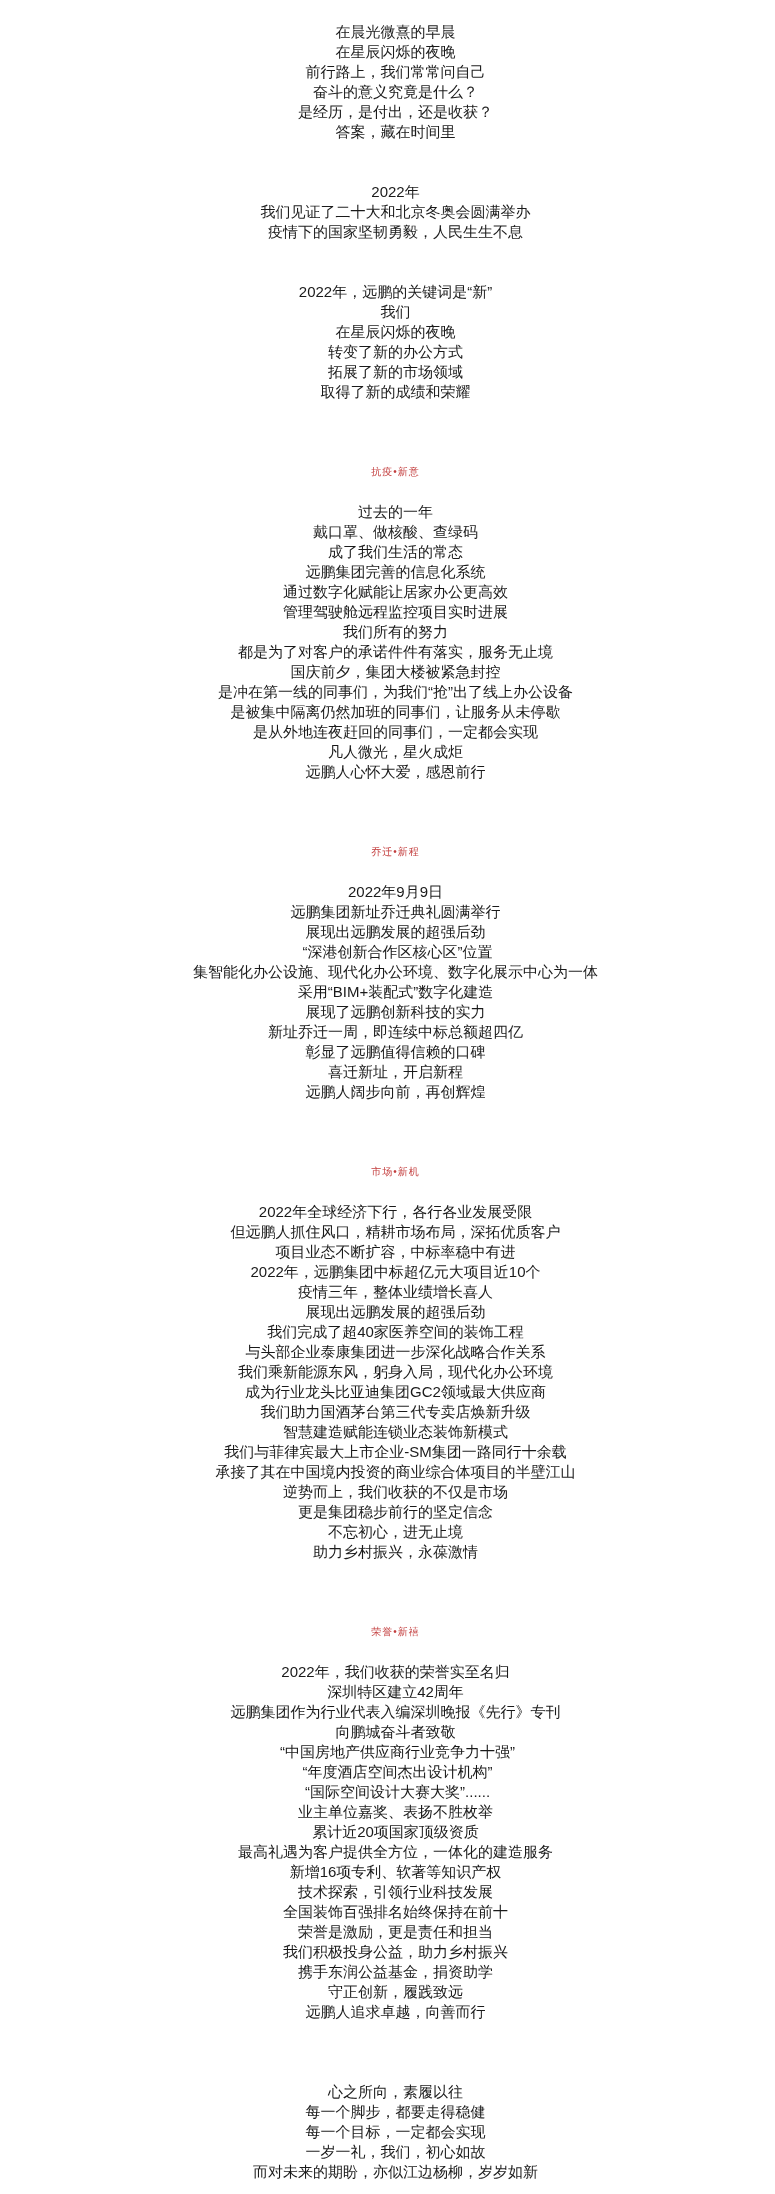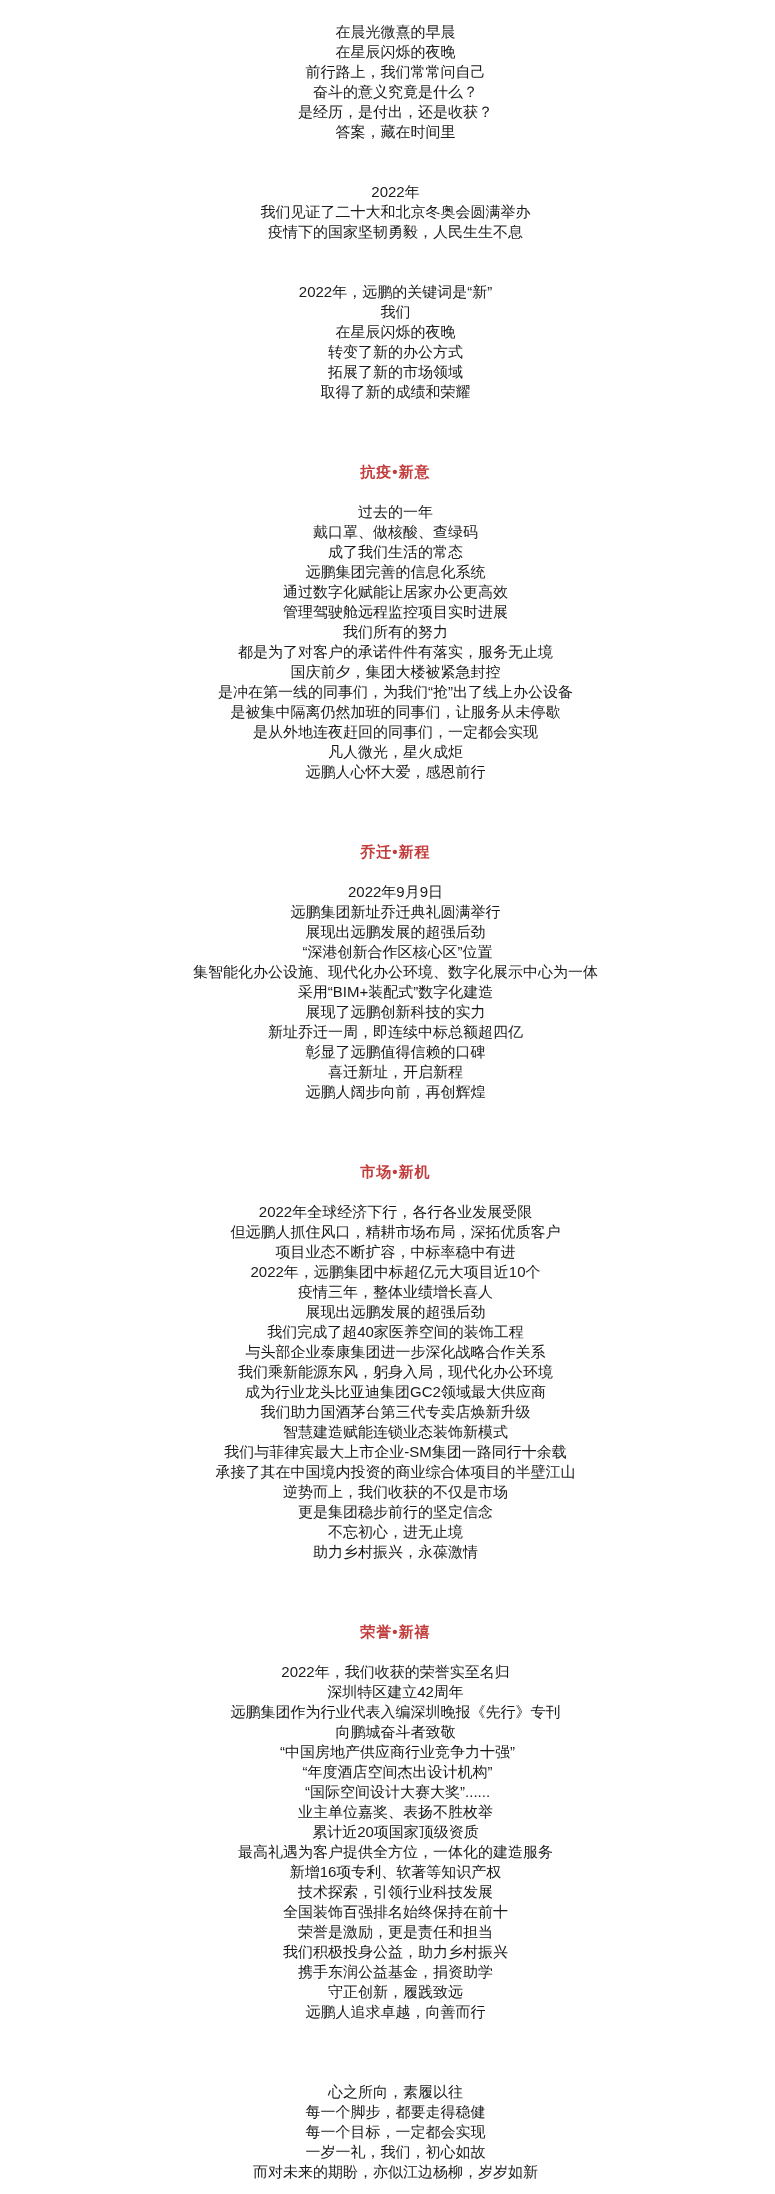--- a/index.html
+++ b/index.html
@@ -18,23 +18,23 @@
     font-family:"Liberation Sans","DejaVu Sans",sans-serif;
     font-size:15px;
     line-height:20px;
     color:var(--text);
     text-align:center;
   }
   .para{margin:0 0 40px 0;}
   .line{white-space:pre-wrap;}
   .heading{
     margin:60px 0 20px 0;
-    font-size:15px;
+    font-size:10px;
     line-height:20px;
-    font-weight:700;
+    font-weight:400;
     color:var(--accent);
     letter-spacing:1px;
   }
   .spacer{height:20px;}
 </style>
 </head>
 <body>
 
 <div class="page">
   <div>

